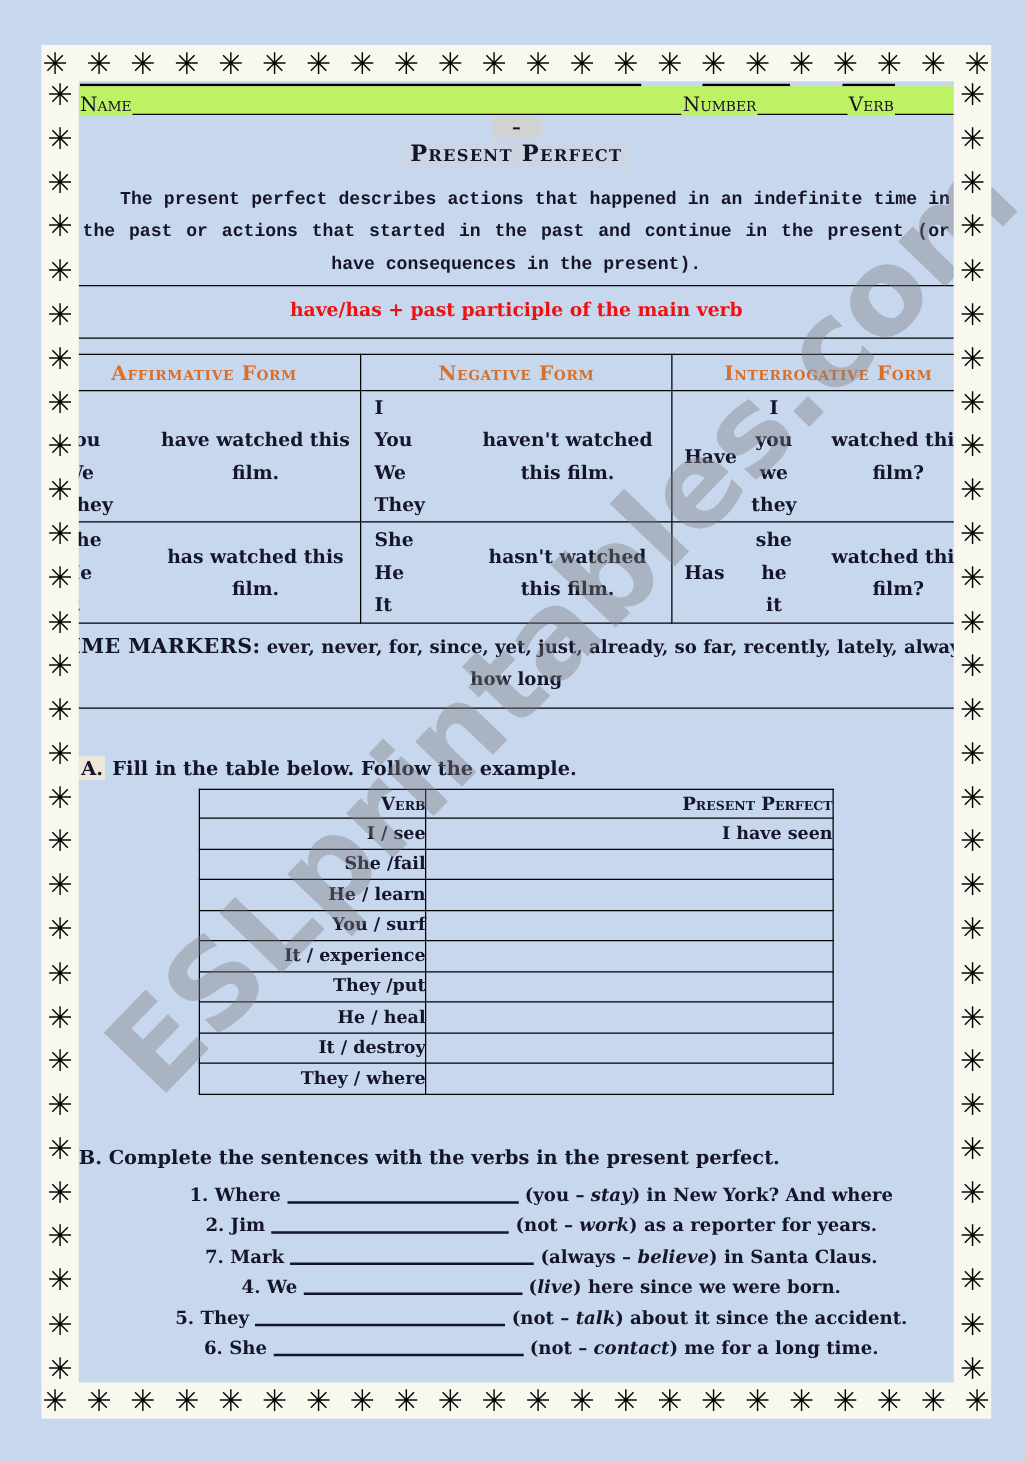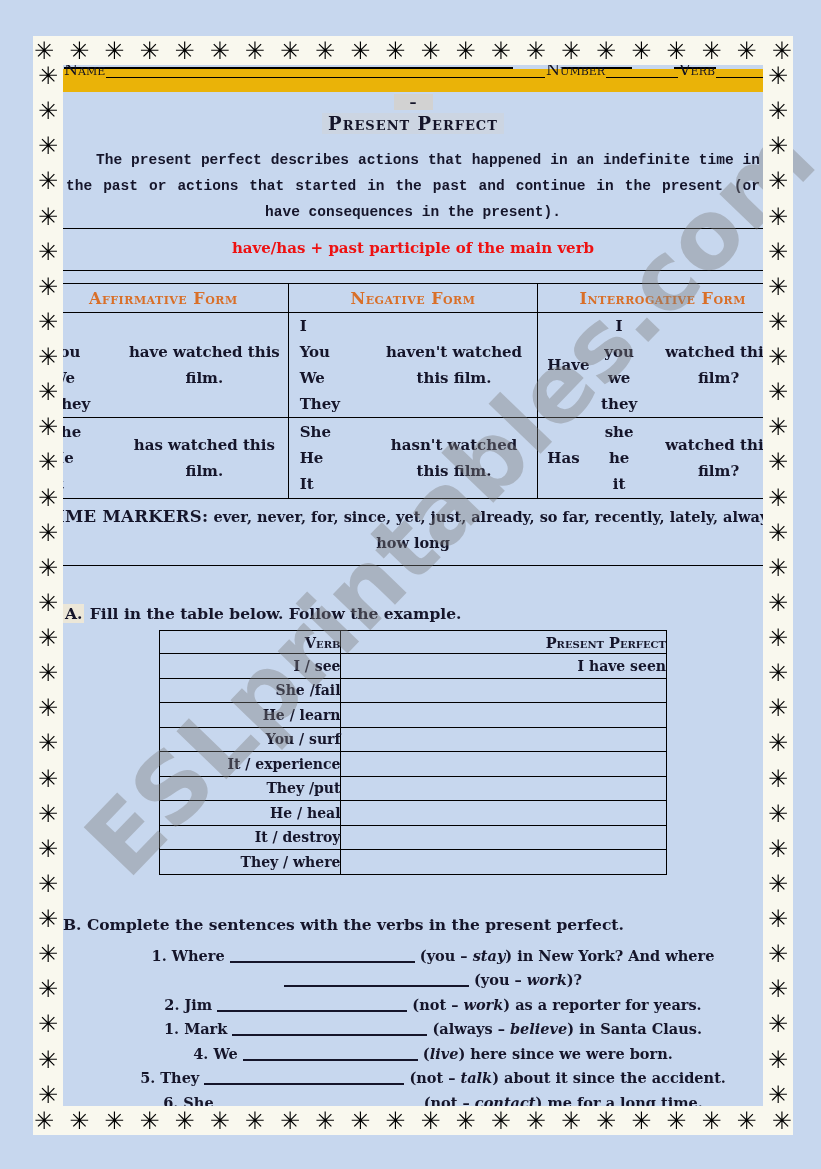--- a/index.html
+++ b/index.html
@@ -24,22 +24,22 @@
 
   
   .content{position:absolute;left:63px;top:64px;width:700px;z-index:1;}
 
   .preline{position:absolute;top:1px;left:0;right:0;height:3px;}
   .preline .seg{position:absolute;top:0;height:2px;border-bottom:2px solid #000;}
   .preline .s1{left:1px;width:449px;}
   .preline .s2{left:499px;width:70px;}
   .preline .s3{left:611px;width:42px;}
 
-  .namebar{position:absolute;top:5px;left:0;width:700px;height:23px;background:#eab308;
-           display:flex;align-items:flex-end;padding-bottom:14px;box-sizing:border-box;}
+  .namebar{position:absolute;top:5px;left:0;width:700px;height:23px;background:#bef264;
+           display:flex;align-items:flex-end;padding-bottom:0;box-sizing:border-box;}
   .namebar .lbl{font-variant:small-caps;font-weight:normal;font-size:16px;line-height:16px;color:#101022;padding:0 1px;}
   .namebar .line{border-bottom:1.5px solid #000;height:14px;}
   .namebar .l1{flex:1 1 auto;}
   .namebar .l2{flex:0 0 72px;}
   .namebar .l3{flex:0 0 47px;}
 
   .flow{padding-top:30px;}
 
   .dashrow{text-align:center;height:18px;line-height:16px;font-size:14px;}
   .hl-dash{background:#d2d2d2;padding:0 16px;}
@@ -375,23 +375,22 @@
           </tbody>
       </table>
 
       <div class="exh b">
         <span>B.</span>
         <span>Complete the sentences with the verbs in the present perfect.</span>
       </div>
 
       <div class="blines" id="exb-lines">
           <div class="bline"><span>1. Where </span><span class="blank" style="width: 185px;"></span><span> (you – </span><span class="iv">stay</span><span>) in New York? And where</span></div>
-          <div class="bline"><span class="blank" style="width: 185px;"></span><span> (you – </span><span class="iv">work</span><span>)?</span></div>
           <div class="bline"><span>2. Jim </span><span class="blank" style="width: 190px;"></span><span> (not – </span><span class="iv">work</span><span>) as a reporter for years.</span></div>
-          <div class="bline"><span>1. Mark </span><span class="blank" style="width: 195px;"></span><span> (always – </span><span class="iv">believe</span><span>) in Santa Claus.</span></div>
+          <div class="bline"><span>7. Mark </span><span class="blank" style="width: 195px;"></span><span> (always – </span><span class="iv">believe</span><span>) in Santa Claus.</span></div>
           <div class="bline"><span>4. We </span><span class="blank" style="width: 175px;"></span><span> (</span><span class="iv">live</span><span>) here since we were born.</span></div>
           <div class="bline"><span>5. They </span><span class="blank" style="width: 200px;"></span><span> (not – </span><span class="iv">talk</span><span>) about it since the accident.</span></div>
           <div class="bline"><span>6. She </span><span class="blank" style="width: 200px;"></span><span> (not – </span><span class="iv">contact</span><span>) me for a long time.</span></div>
         </div>
 
     </div>
   </div>
 </div>
 
 </body></html>

